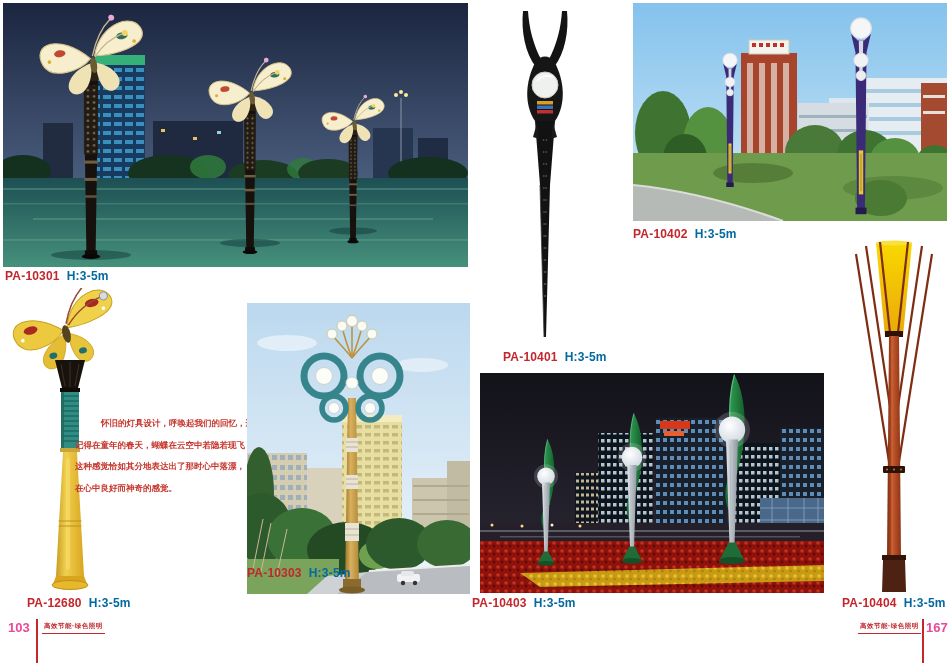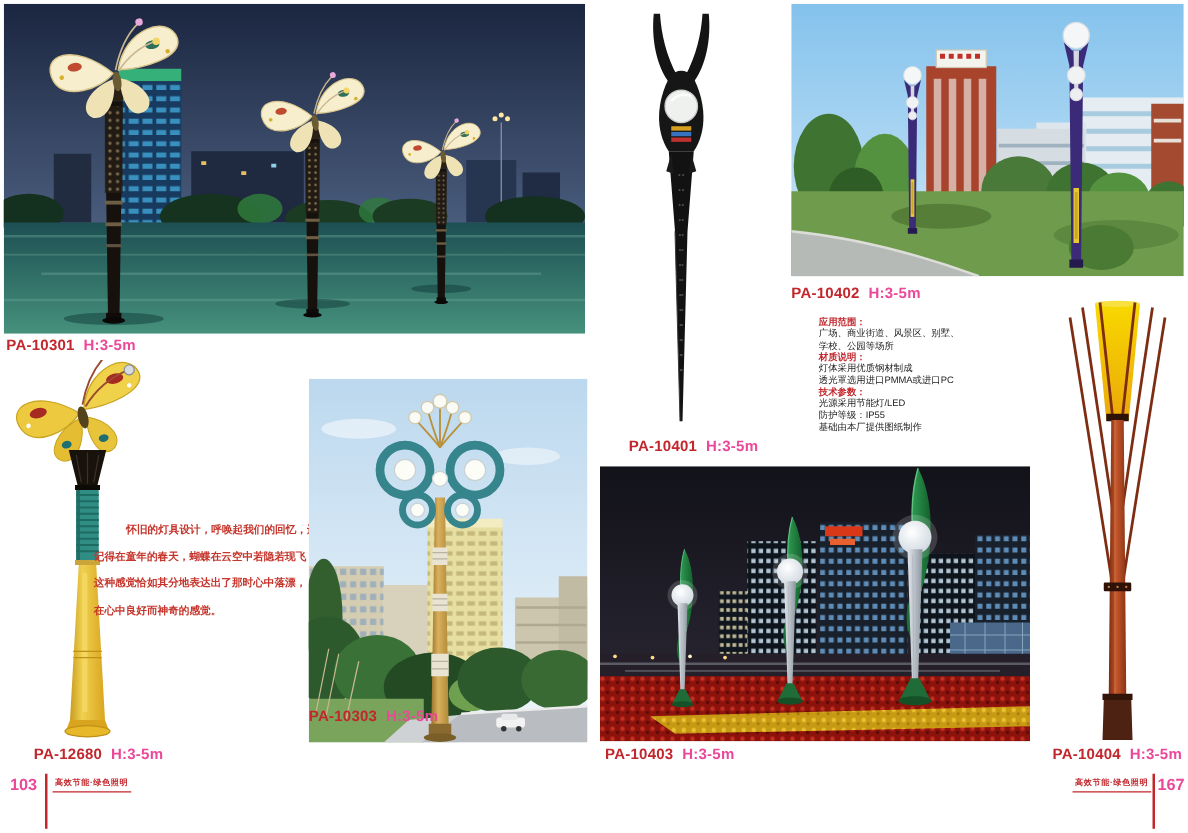--- a/index.html
+++ b/index.html
@@ -3,21 +3,21 @@
 <meta charset="utf-8">
 <style>
   html,body{margin:0;padding:0;background:#fff;}
   .page{position:relative;width:950px;height:666px;background:#ffffff;overflow:hidden;
         font-family:"Liberation Sans","DejaVu Sans",sans-serif;}
   .photo{position:absolute;margin:0;padding:0;line-height:0;}
   .photo svg{display:block;}
   .illus{position:absolute;margin:0;padding:0;line-height:0;}
   .caption{position:absolute;font-size:12px;font-weight:700;white-space:nowrap;letter-spacing:.2px;}
   .caption .code{color:#c1272d;}
-  .caption .size{color:#ec4899;font-weight:600;margin-left:7px;}
+  .caption .size{color:#0369a1;font-weight:600;margin-left:7px;}
   .desc{position:absolute;left:75px;top:413px;width:172px;color:#c5352c;font-weight:700;
         font-size:8.5px;line-height:21.5px;white-space:nowrap;}
   .desc .indent{padding-left:26px;}
   .specs{position:absolute;left:655px;top:253px;font-size:7.5px;line-height:9.3px;
          color:#222;white-space:nowrap;}
   .specs .t{color:#c1272d;font-weight:700;}
   .pageno{position:absolute;font-size:13px;font-weight:700;color:#ec4899;}
   .vrule{position:absolute;width:2px;background:#c1272d;}
   .slogan{position:absolute;font-size:6.5px;font-weight:700;color:#c1272d;
           border-bottom:1.5px solid #c1272d;padding:0 2px 2px 2px;white-space:nowrap;letter-spacing:.5px;}
@@ -394,32 +394,20 @@
       <path d="M0,182 C40,186 90,196 150,218" stroke="#dcdcd8" stroke-width="2" fill="none"></path>
       <ellipse cx="248" cy="195" rx="26" ry="18" fill="#4a7a34"></ellipse>
       <use href="#lamp5" transform="translate(97,130) scale(0.75)"></use>
       <use href="#lamp5" transform="translate(228,132) scale(1.1)"></use>
     </svg>
   </figure>
   <div class="caption" style="left:633px;top:227px;">
     <span class="code">PA-10402</span><span class="size">H:3-5m</span>
   </div>
 
-  <div class="specs">
-    <div class="t">应用范围：</div>
-    <div>广场、商业街道、风景区、别墅、</div>
-    <div>学校、公园等场所</div>
-    <div class="t">材质说明：</div>
-    <div>灯体采用优质钢材制成</div>
-    <div>透光罩选用进口PMMA或进口PC</div>
-    <div class="t">技术参数：</div>
-    <div>光源采用节能灯/LED</div>
-    <div>防护等级：IP55</div>
-    <div>基础由本厂提供图纸制作</div>
-  </div>
 
   <figure class="photo" style="left:480px;top:373px;">
     <svg width="344" height="220" viewBox="0 0 344 220">
       <defs>
         <linearGradient id="sky6" x1="0" y1="0" x2="0" y2="1">
           <stop offset="0" stop-color="#121219"></stop>
             <stop offset="1" stop-color="#2e2a38"></stop>
         </linearGradient>
         <linearGradient id="leafg" x1="0" y1="0" x2="1" y2="0">
           <stop offset="0" stop-color="#2e9a52"></stop>
@@ -494,21 +482,21 @@
         <circle cx="42" cy="153" r="1.5" fill="#ffd98a"></circle>
       <circle cx="72" cy="152" r="1.5" fill="#fff4c8"></circle>
         <circle cx="100" cy="153" r="1.5" fill="#ffd98a"></circle>
       <rect x="0" y="168" width="344" height="52" fill="url(#fr)"></rect>
       <polygon points="40,200 344,192 344,208 60,214" fill="url(#fy)"></polygon>
       <use href="#lamp6" transform="translate(66,140) scale(0.8)"></use>
       <use href="#lamp6" transform="translate(152,128) scale(0.95)"></use>
       <use href="#lamp6" transform="translate(252,112) scale(1.2)"></use>
     </svg>
   </figure>
-  <div class="caption" style="left:484px;top:596px;">
+  <div class="caption" style="left:472px;top:596px;">
     <span class="code">PA-10403</span><span class="size">H:3-5m</span>
   </div>
 
   <figure class="illus" style="left:850px;top:240px;">
     <svg width="88" height="352" viewBox="0 0 88 352">
       <defs>
         <linearGradient id="yt7" x1="0" y1="0" x2="0" y2="1">
           <stop offset="0" stop-color="#f8d800"></stop>
             <stop offset="1" stop-color="#eaa80a"></stop>
         </linearGradient>

